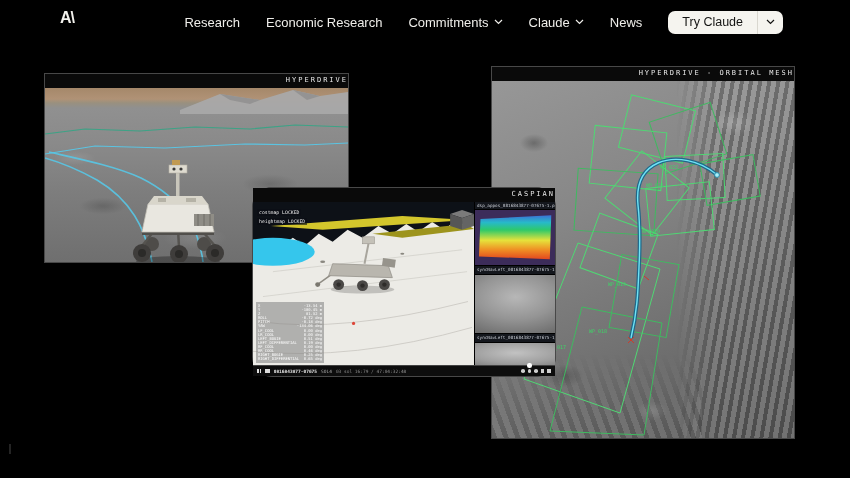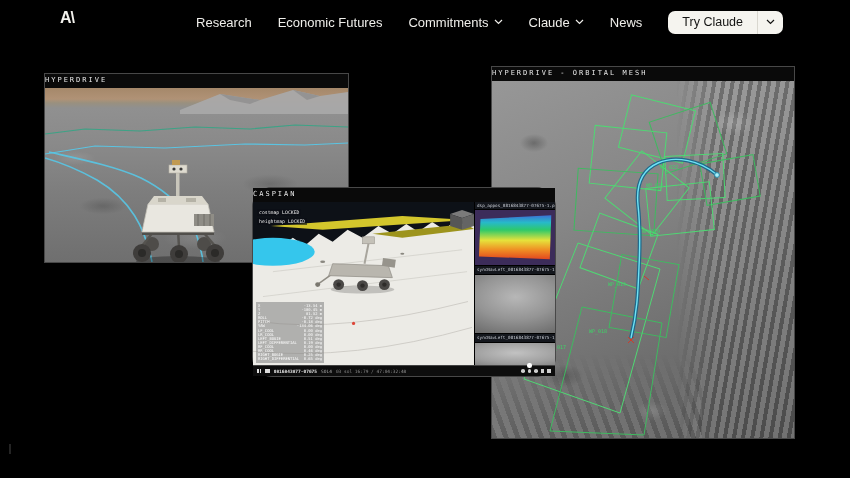--- a/index.html
+++ b/index.html
@@ -16,21 +16,21 @@
   .cta{display:flex;align-items:center;background:#f5f4ef;border-radius:7px;height:23px;
        overflow:hidden;cursor:pointer;text-align:center;}
   .cta-label{color:#141413;font-size:12.5px;padding:0 14px;line-height:23px;}
   .cta-div{width:1px;height:23px;background:#d9d7cf;}
   .cta-chev{width:25px;display:flex;align-items:center;justify-content:center;height:23px;}
 
   
   .panel{position:absolute;box-sizing:border-box;border:1px solid #484848;background:#000;}
   .ptitle{height:14px;background:#0a0a0a;border-bottom:1px solid #484848;color:#e8e8e8;
           font-family:"DejaVu Sans Mono",monospace;font-size:7px;letter-spacing:2px;
-          text-align:left;line-height:13px;}
+          text-align:right;line-height:13px;}
   .pbody{position:absolute;top:14px;left:0;right:0;bottom:0;overflow:hidden;}
 
   .panel-left{left:44px;top:73px;width:305px;height:190px;z-index:1;}
   .panel-right{left:491px;top:66px;width:304px;height:373px;z-index:1;}
   .panel-center{left:252px;top:187px;width:304px;height:190px;z-index:3;border-radius:20px;}
 
   
   .mars-bg{position:absolute;inset:0;
     background:linear-gradient(180deg,#a5886a 0px,#b09276 11px,#99907f 15px,#909090 20px,
                #8a8a8a 55px,#7d7d7d 105px,#6f6f6f 100%);}
@@ -100,21 +100,21 @@
 </style>
 </head>
 <body>
 
 <div class="page">
 
   <header class="topnav">
     <div class="logo">A\</div>
     <div class="navlinks">
       <span class="navlink">Research</span>
-      <span class="navlink">Economic Futures</span>
+      <span class="navlink">Economic Research</span>
       <span class="navlink">
         <span>Commitments</span>
         <svg class="chev" width="9" height="6" viewBox="0 0 9 6">
             <polyline points="1,1 4.5,4.5 8,1" fill="none" stroke="#efeeea" stroke-width="1.2"></polyline>
           </svg>
       </span>
       <span class="navlink">
         <span>Claude</span>
         <svg class="chev" width="9" height="6" viewBox="0 0 9 6">
             <polyline points="1,1 4.5,4.5 8,1" fill="none" stroke="#efeeea" stroke-width="1.2"></polyline>

